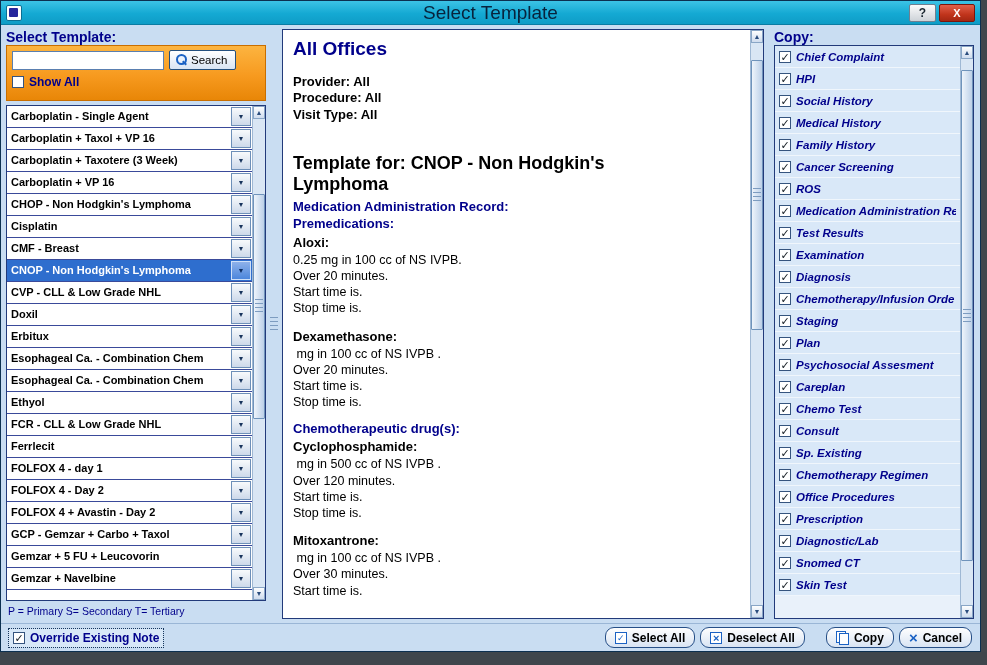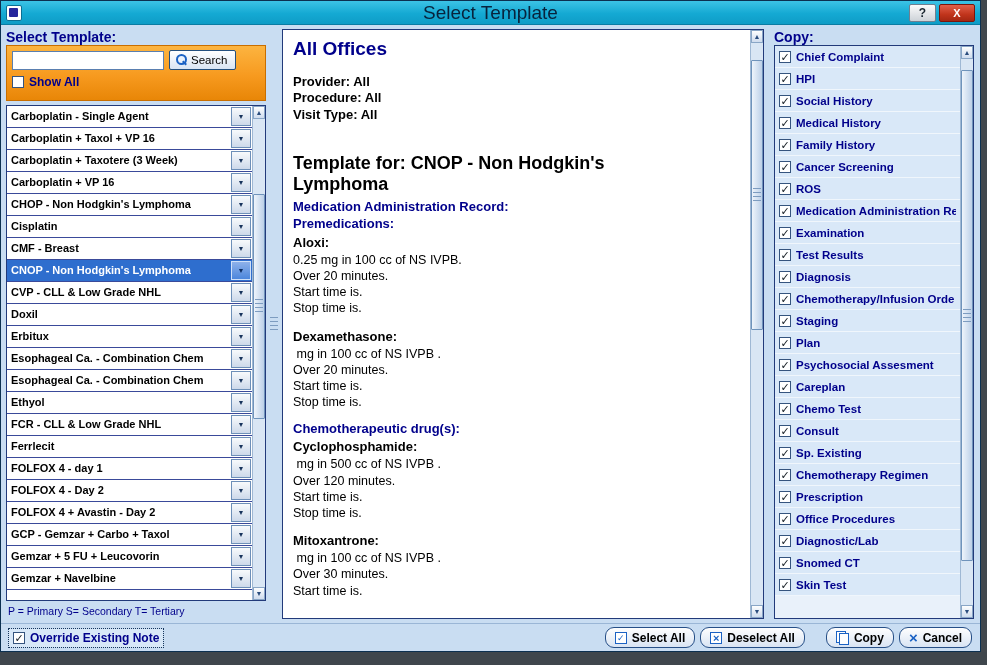--- a/index.html
+++ b/index.html
@@ -114,21 +114,21 @@
   .ln-office { font-size: 19px; font-weight: bold; color: var(--accent-navy,#00008B); margin: 2px 0 4px 0; }
   .ln-meta  { font-size: 13px; font-weight: bold; line-height: 1.25; }
   .ln-title { font-size: 18px; font-weight: bold; margin: 16px 0 3px 0; max-width: 370px; line-height: 1.2; }
   .ln-head  { font-size: 13px; font-weight: bold; color: var(--accent-navy,#00008B); line-height: 1.3; }
   .ln-drug  { font-size: 13px; font-weight: bold; line-height: 1.3; margin-top: 2px; }
   .ln-body  { font-size: 12.5px; line-height: 1.3; white-space: pre-wrap; }
   .ln-gap   { height: 10px; }
   .ln-gap2  { height: 14px; }
   
   .right-panel { width: 200px; flex: 0 0 200px; margin-left: 10px; display: flex; flex-direction: column; }
-  .copy-list { flex: 1; border: 1px solid #223a7a; background: #e9f1fa; display: flex; overflow: hidden; }
+  .copy-list { flex: 1; border: 1px solid #223a7a; background: #e9f1fa; display: flex; overflow: hidden; font-style: italic; }
   .c-rows { flex: 1; overflow: hidden; }
   .c-row {
     height: 22px; display: flex; align-items: center; gap: 5px; padding: 0 4px;
     background: #d9e8f8; border-bottom: 1px solid #f0f6fc;
   }
   .c-label {
     color: var(--accent-navy,#00008B); font-weight: bold; font-size: 11.5px;
     white-space: nowrap; overflow: hidden; flex: 1;
   }
   
@@ -520,30 +520,30 @@
     <span class="c-label">ROS</span>
   </div>
 
   <div class="c-row">
     <span class="checkbox checked"></span>
     <span class="c-label">Medication Administration Re</span>
   </div>
 
   <div class="c-row">
     <span class="checkbox checked"></span>
+    <span class="c-label">Test Results</span>
+  </div>
+
+  <div class="c-row">
+    <span class="checkbox checked"></span>
     <span class="c-label">Examination</span>
   </div>
 
   <div class="c-row">
     <span class="checkbox checked"></span>
-    <span class="c-label">Test Results</span>
-  </div>
-
-  <div class="c-row">
-    <span class="checkbox checked"></span>
     <span class="c-label">Diagnosis</span>
   </div>
 
   <div class="c-row">
     <span class="checkbox checked"></span>
     <span class="c-label">Chemotherapy/Infusion Orde</span>
   </div>
 
   <div class="c-row">
     <span class="checkbox checked"></span>
@@ -580,26 +580,26 @@
     <span class="c-label">Sp. Existing</span>
   </div>
 
   <div class="c-row">
     <span class="checkbox checked"></span>
     <span class="c-label">Chemotherapy Regimen</span>
   </div>
 
   <div class="c-row">
     <span class="checkbox checked"></span>
+    <span class="c-label">Office Procedures</span>
+  </div>
+
+  <div class="c-row">
+    <span class="checkbox checked"></span>
     <span class="c-label">Prescription</span>
-  </div>
-
-  <div class="c-row">
-    <span class="checkbox checked"></span>
-    <span class="c-label">Office Procedures</span>
   </div>
 
   <div class="c-row">
     <span class="checkbox checked"></span>
     <span class="c-label">Diagnostic/Lab</span>
   </div>
 
   <div class="c-row">
     <span class="checkbox checked"></span>
     <span class="c-label">Snomed CT</span>

